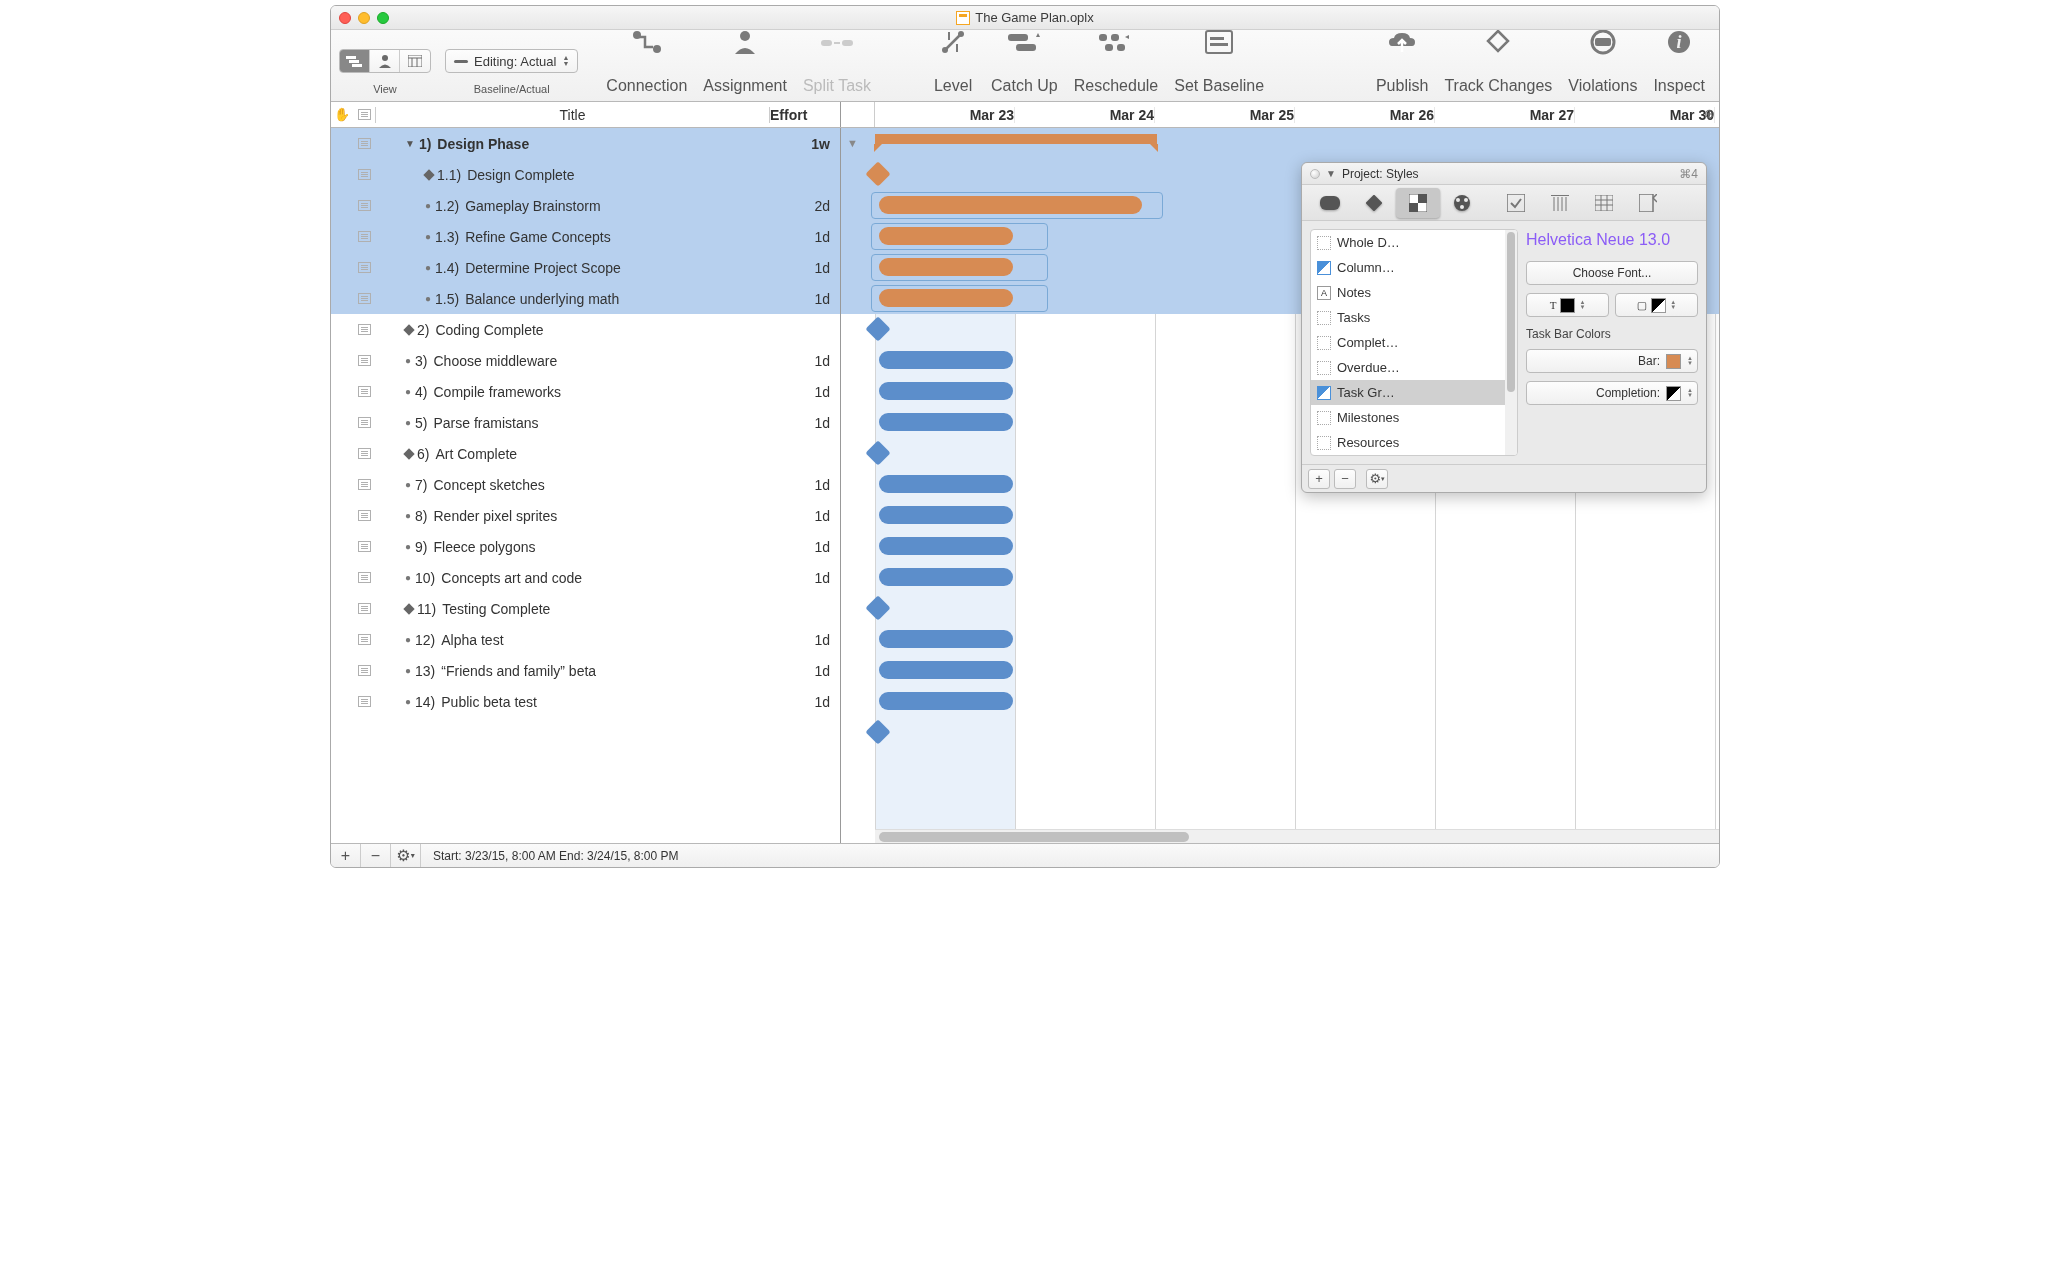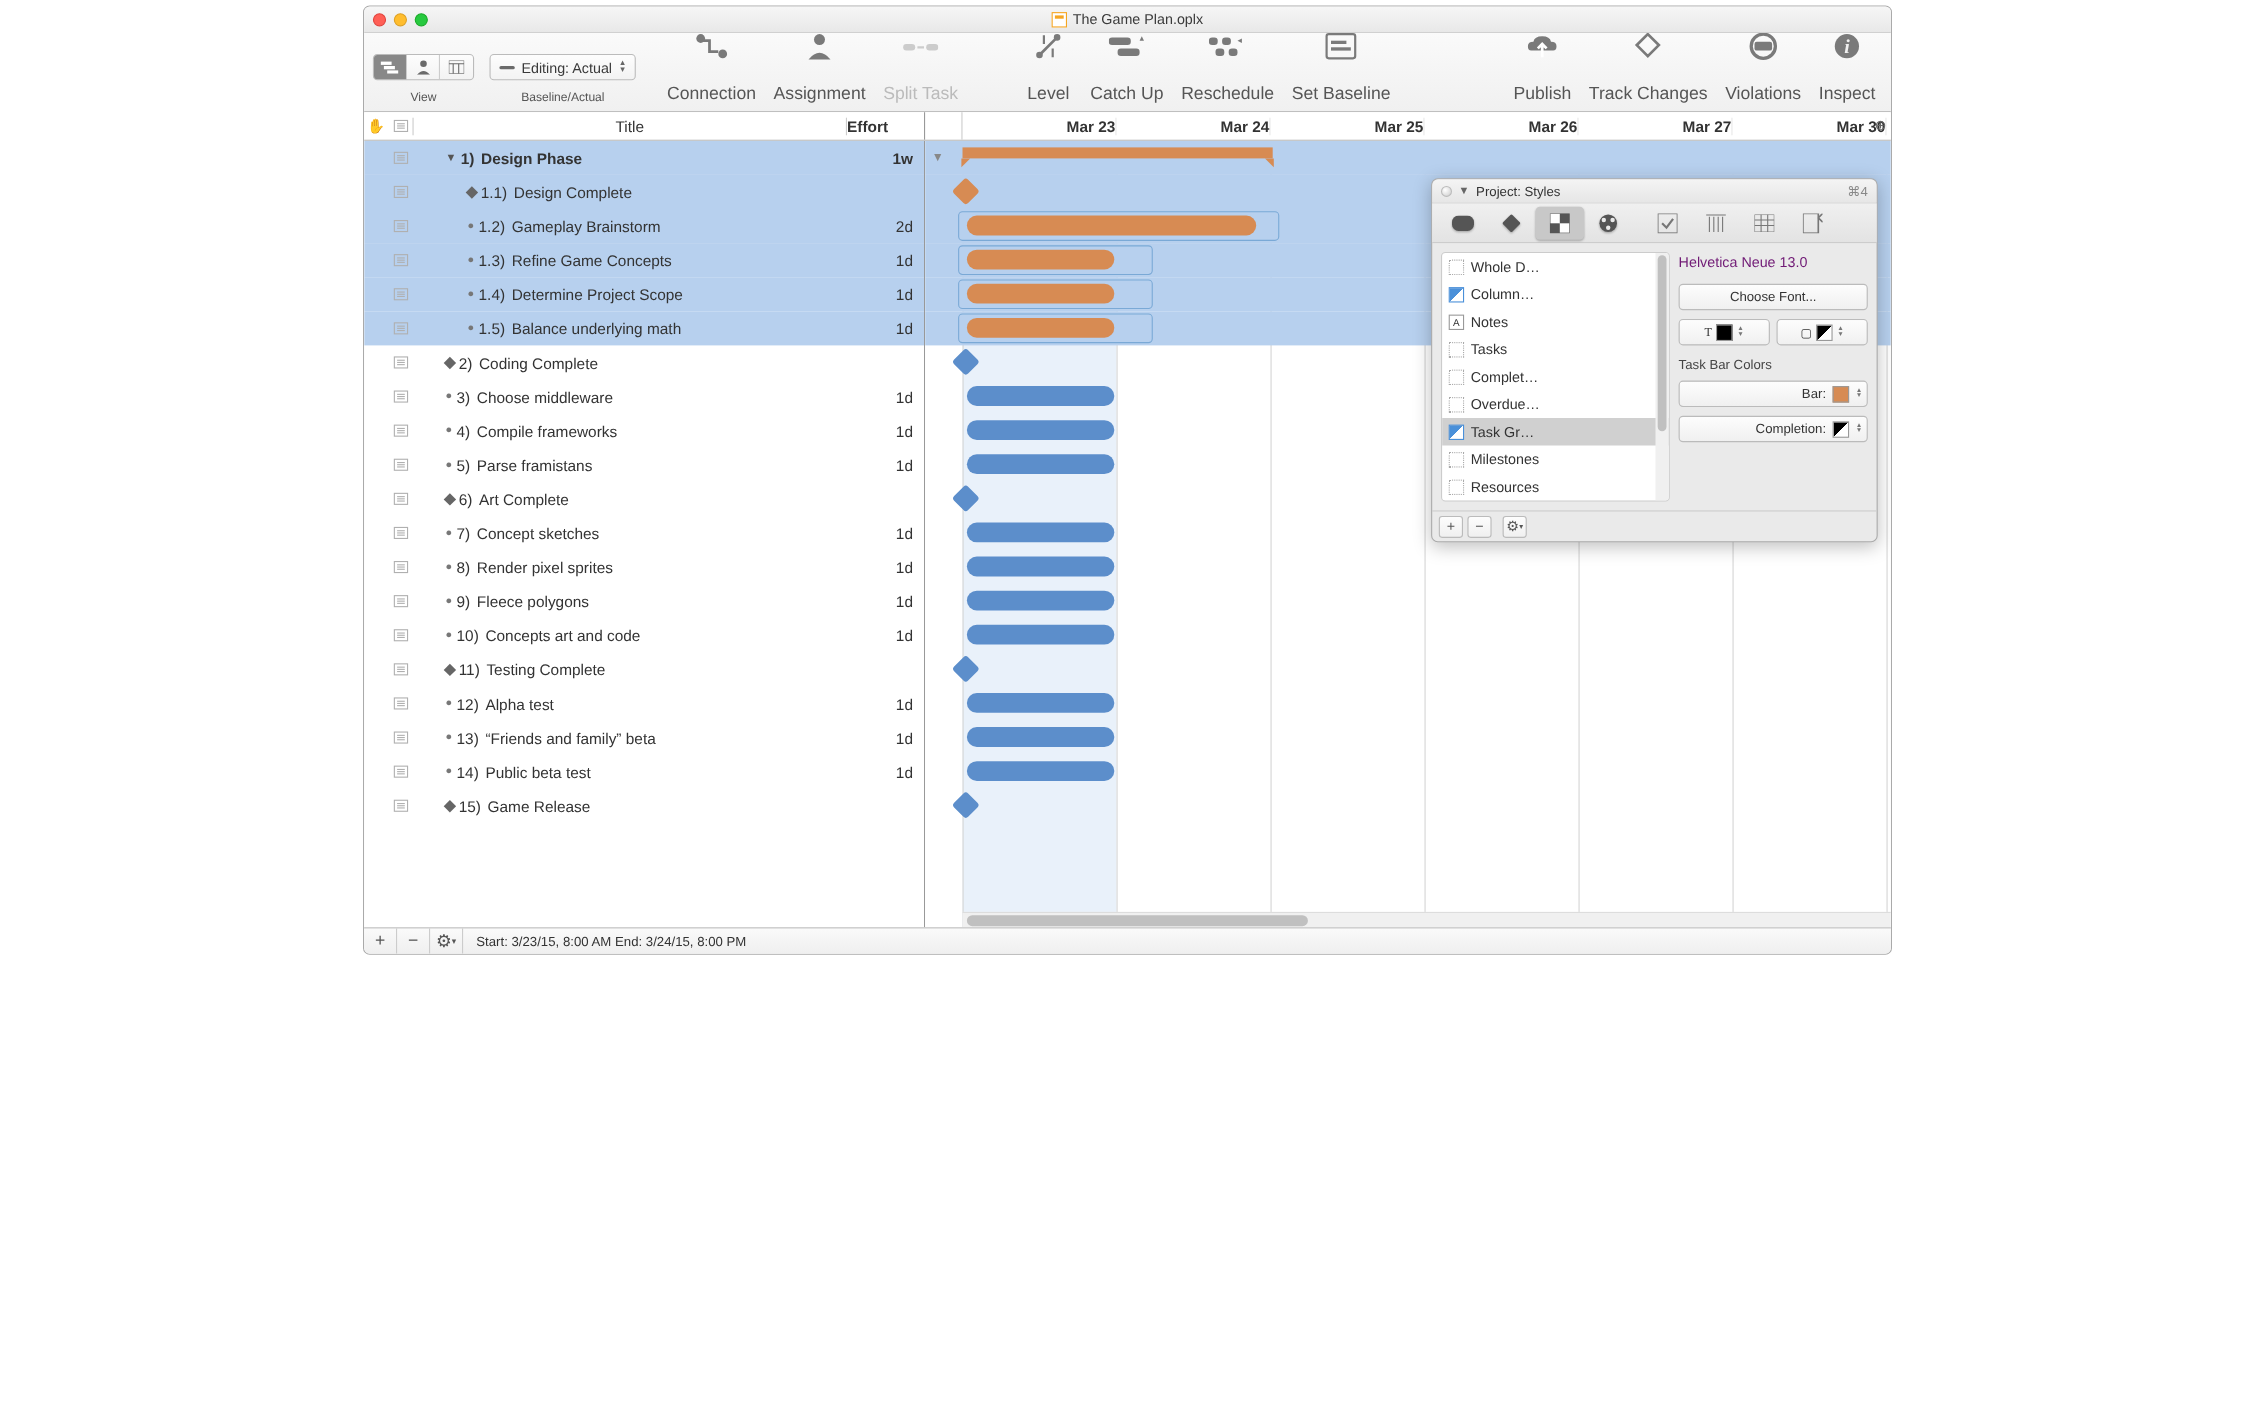--- a/index.html
+++ b/index.html
@@ -90,21 +90,21 @@
 .insp-left{flex:1;background:#fff;border:1px solid #ccc;border-radius:4px;max-height:240px;overflow:hidden;position:relative;}
 .insp-left-inner{overflow-y:auto;max-height:230px;}
 .insp-item{height:25px;display:flex;align-items:center;padding:0 6px;gap:6px;font-size:13px;border-bottom:0;}
 .insp-item.sel{background:#d0d0d0;}
 .insp-ico{width:14px;height:14px;border:1px dotted #aaa;display:inline-flex;align-items:center;justify-content:center;font-size:9px;}
 .insp-ico.letterA{border-style:solid;border-color:#999;}
 .insp-ico.blue-sq{background:linear-gradient(135deg,#4a90d9 50%,#fff 50%);border:1px solid #4a90d9;}
 .insp-left-scroll{position:absolute;right:0;top:0;bottom:0;width:12px;background:#f0f0f0;}
 .insp-left-scroll .th{position:absolute;top:2px;width:8px;left:2px;height:160px;background:#c0c0c0;border-radius:4px;}
 .insp-right{width:172px;display:flex;flex-direction:column;gap:8px;}
-.insp-font{font-size:13px;color:#701a75;padding:2px 0 4px 0;}
+.insp-font{font-size:16px;color:#8b5cf6;padding:2px 0 4px 0;}
 .insp-btn{background:linear-gradient(#fdfdfd,#f0f0f0);border:1px solid #bbb;border-radius:4px;height:24px;display:flex;align-items:center;justify-content:center;font-size:12px;}
 .insp-row{display:flex;gap:6px;}
 .insp-small{background:linear-gradient(#fdfdfd,#f0f0f0);border:1px solid #bbb;border-radius:4px;height:24px;display:flex;align-items:center;justify-content:center;flex:1;gap:4px;font-size:11px;}
 .insp-section-lbl{font-size:12px;color:#444;margin-top:2px;}
 .insp-wide{background:linear-gradient(#fdfdfd,#f0f0f0);border:1px solid #bbb;border-radius:4px;height:24px;display:flex;align-items:center;justify-content:flex-end;padding:0 4px;gap:6px;font-size:12px;}
 .swatch{width:15px;height:15px;border:1px solid #999;display:inline-block;}
 .swatch.or{background:#d78b53;}
 .swatch.bw{background:linear-gradient(135deg,#000 50%,#fff 50%);}
 .swatch.bk{background:#000;}
 .updn2{display:flex;flex-direction:column;font-size:6px;line-height:5px;color:#777;}
@@ -521,31 +521,20 @@
           <div class="gcell"></div>
           <div class="gcell note">
             <span class="noteicon"></span>
           </div>
           <span class="indent" style="width:30px"></span>
           <span class="bullet">●</span>
           <span class="num">14)</span>
           <span class="ttl">Public beta test</span>
           <span class="eff">1d</span>
         </div>
-        <div class="orow">
-          <div class="gcell"></div>
-          <div class="gcell note">
-            <span class="noteicon"></span>
-          </div>
-          <span class="indent" style="width:30px"></span>
-          <span class="diam"></span>
-          <span class="num">15)</span>
-          <span class="ttl">Game Release</span>
-          <span class="eff"></span>
-        </div>
       </div>
     <div class="gantt-col">
       <div class="gantt-today"></div>
       <div class="gantt-bg" id="glines">
           <div class="gline" style="left: 0px;"></div>
           <div class="gline" style="left: 140px;"></div>
           <div class="gline" style="left: 280px;"></div>
           <div class="gline" style="left: 420px;"></div>
           <div class="gline" style="left: 560px;"></div>
           <div class="gline" style="left: 700px;"></div>

